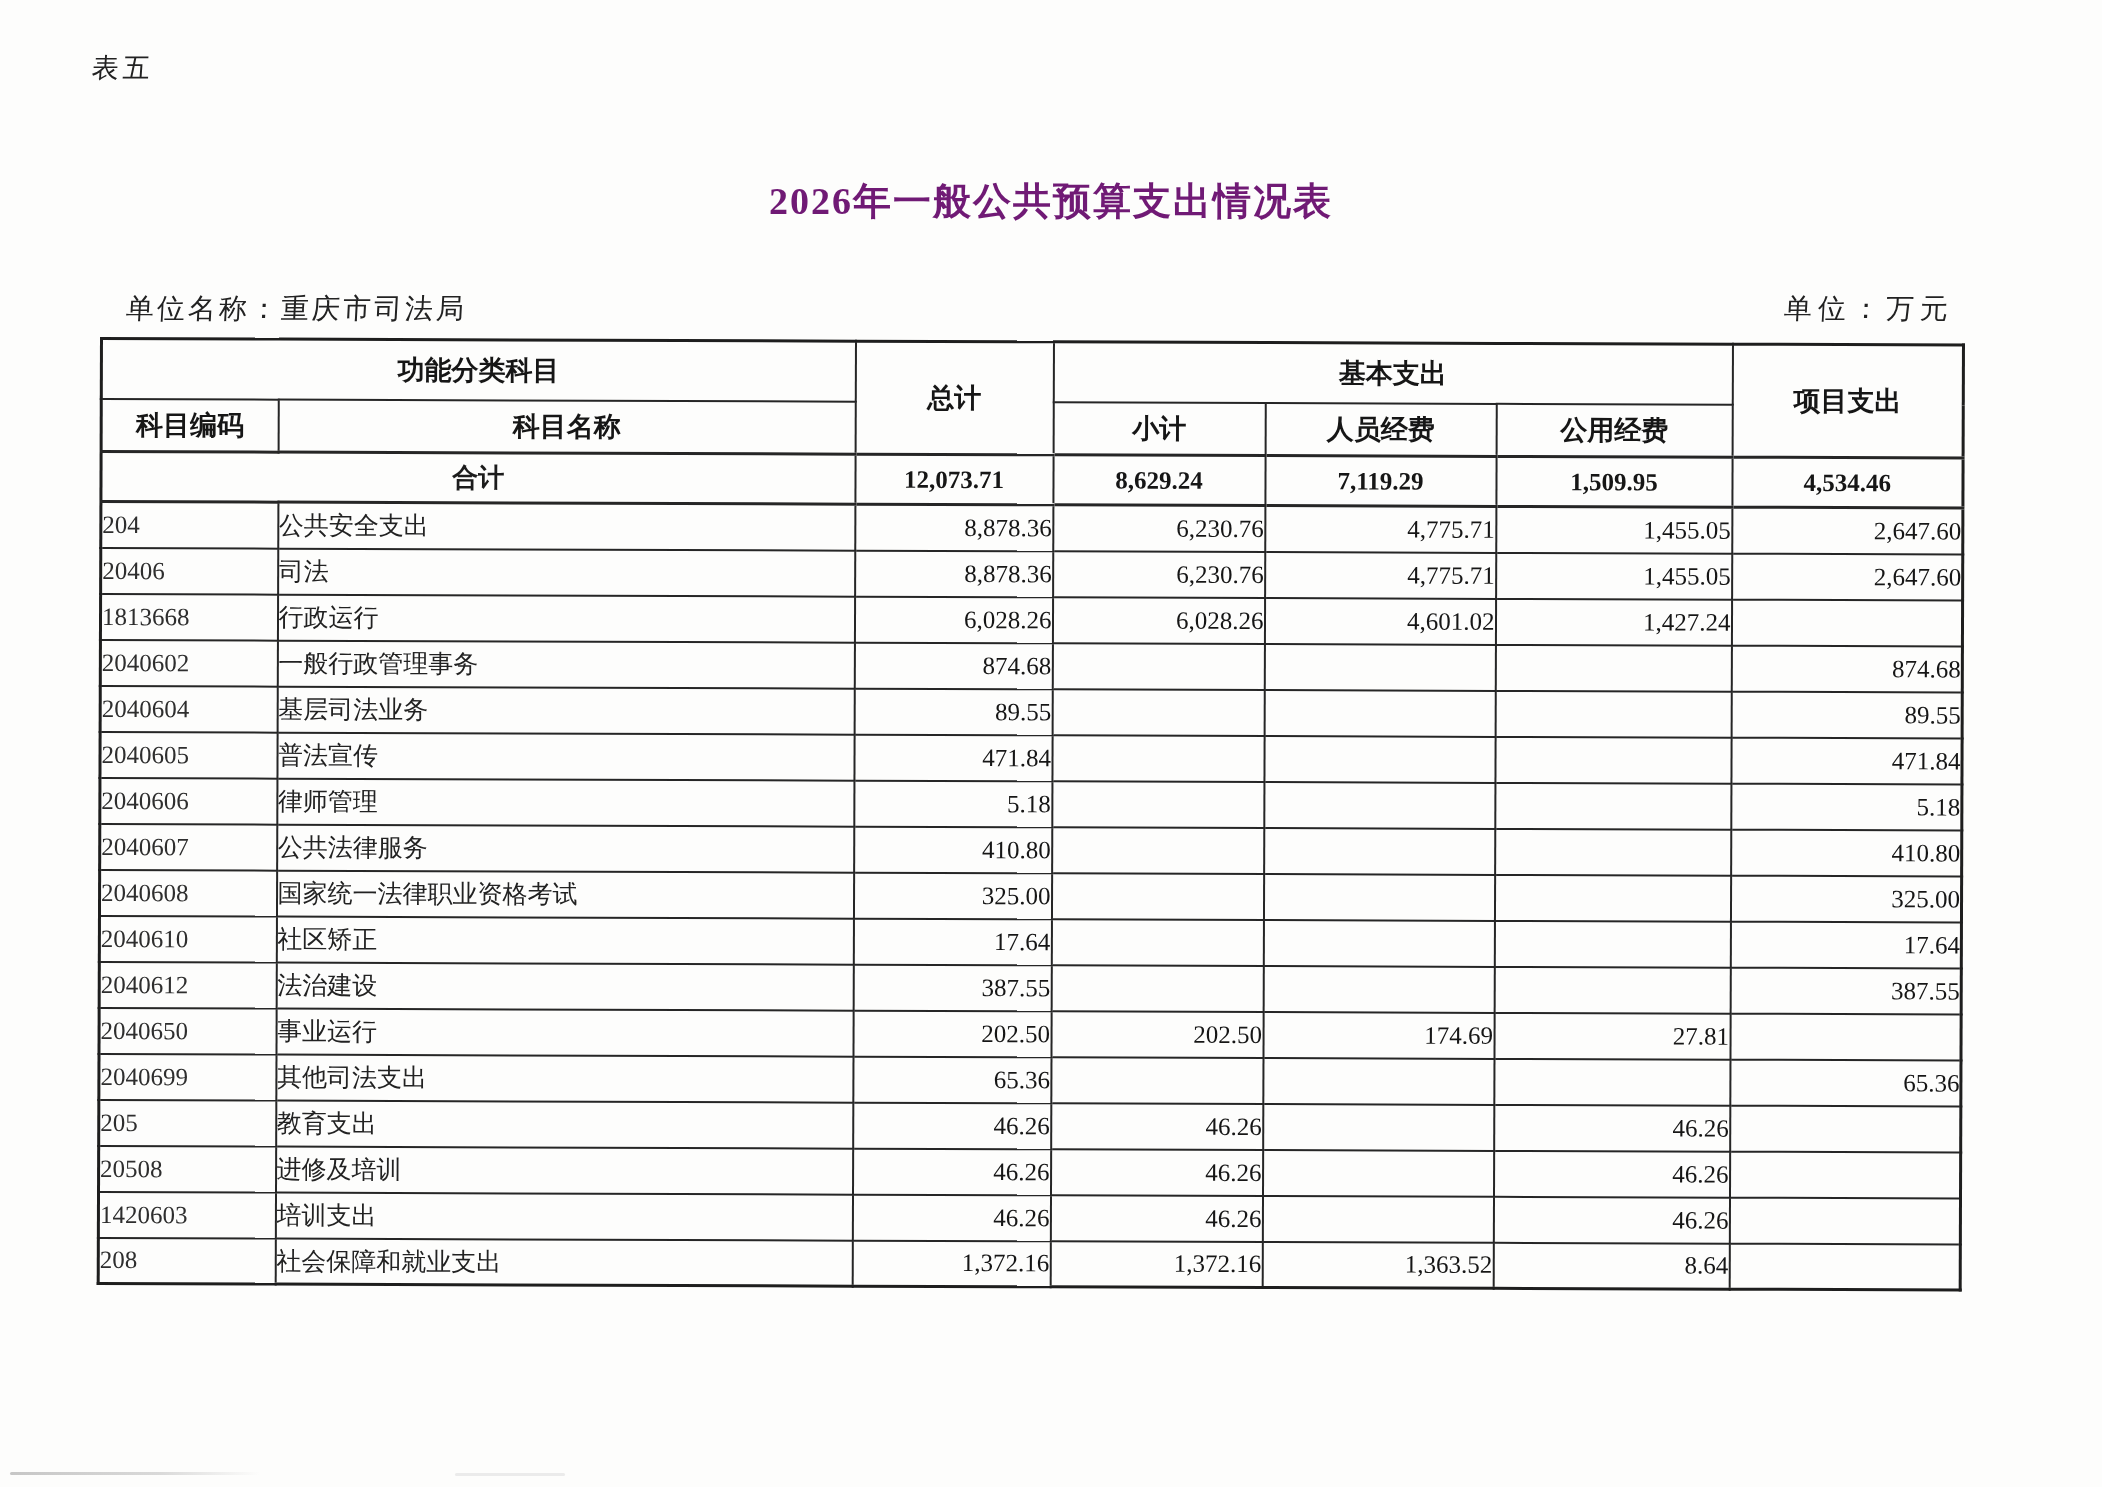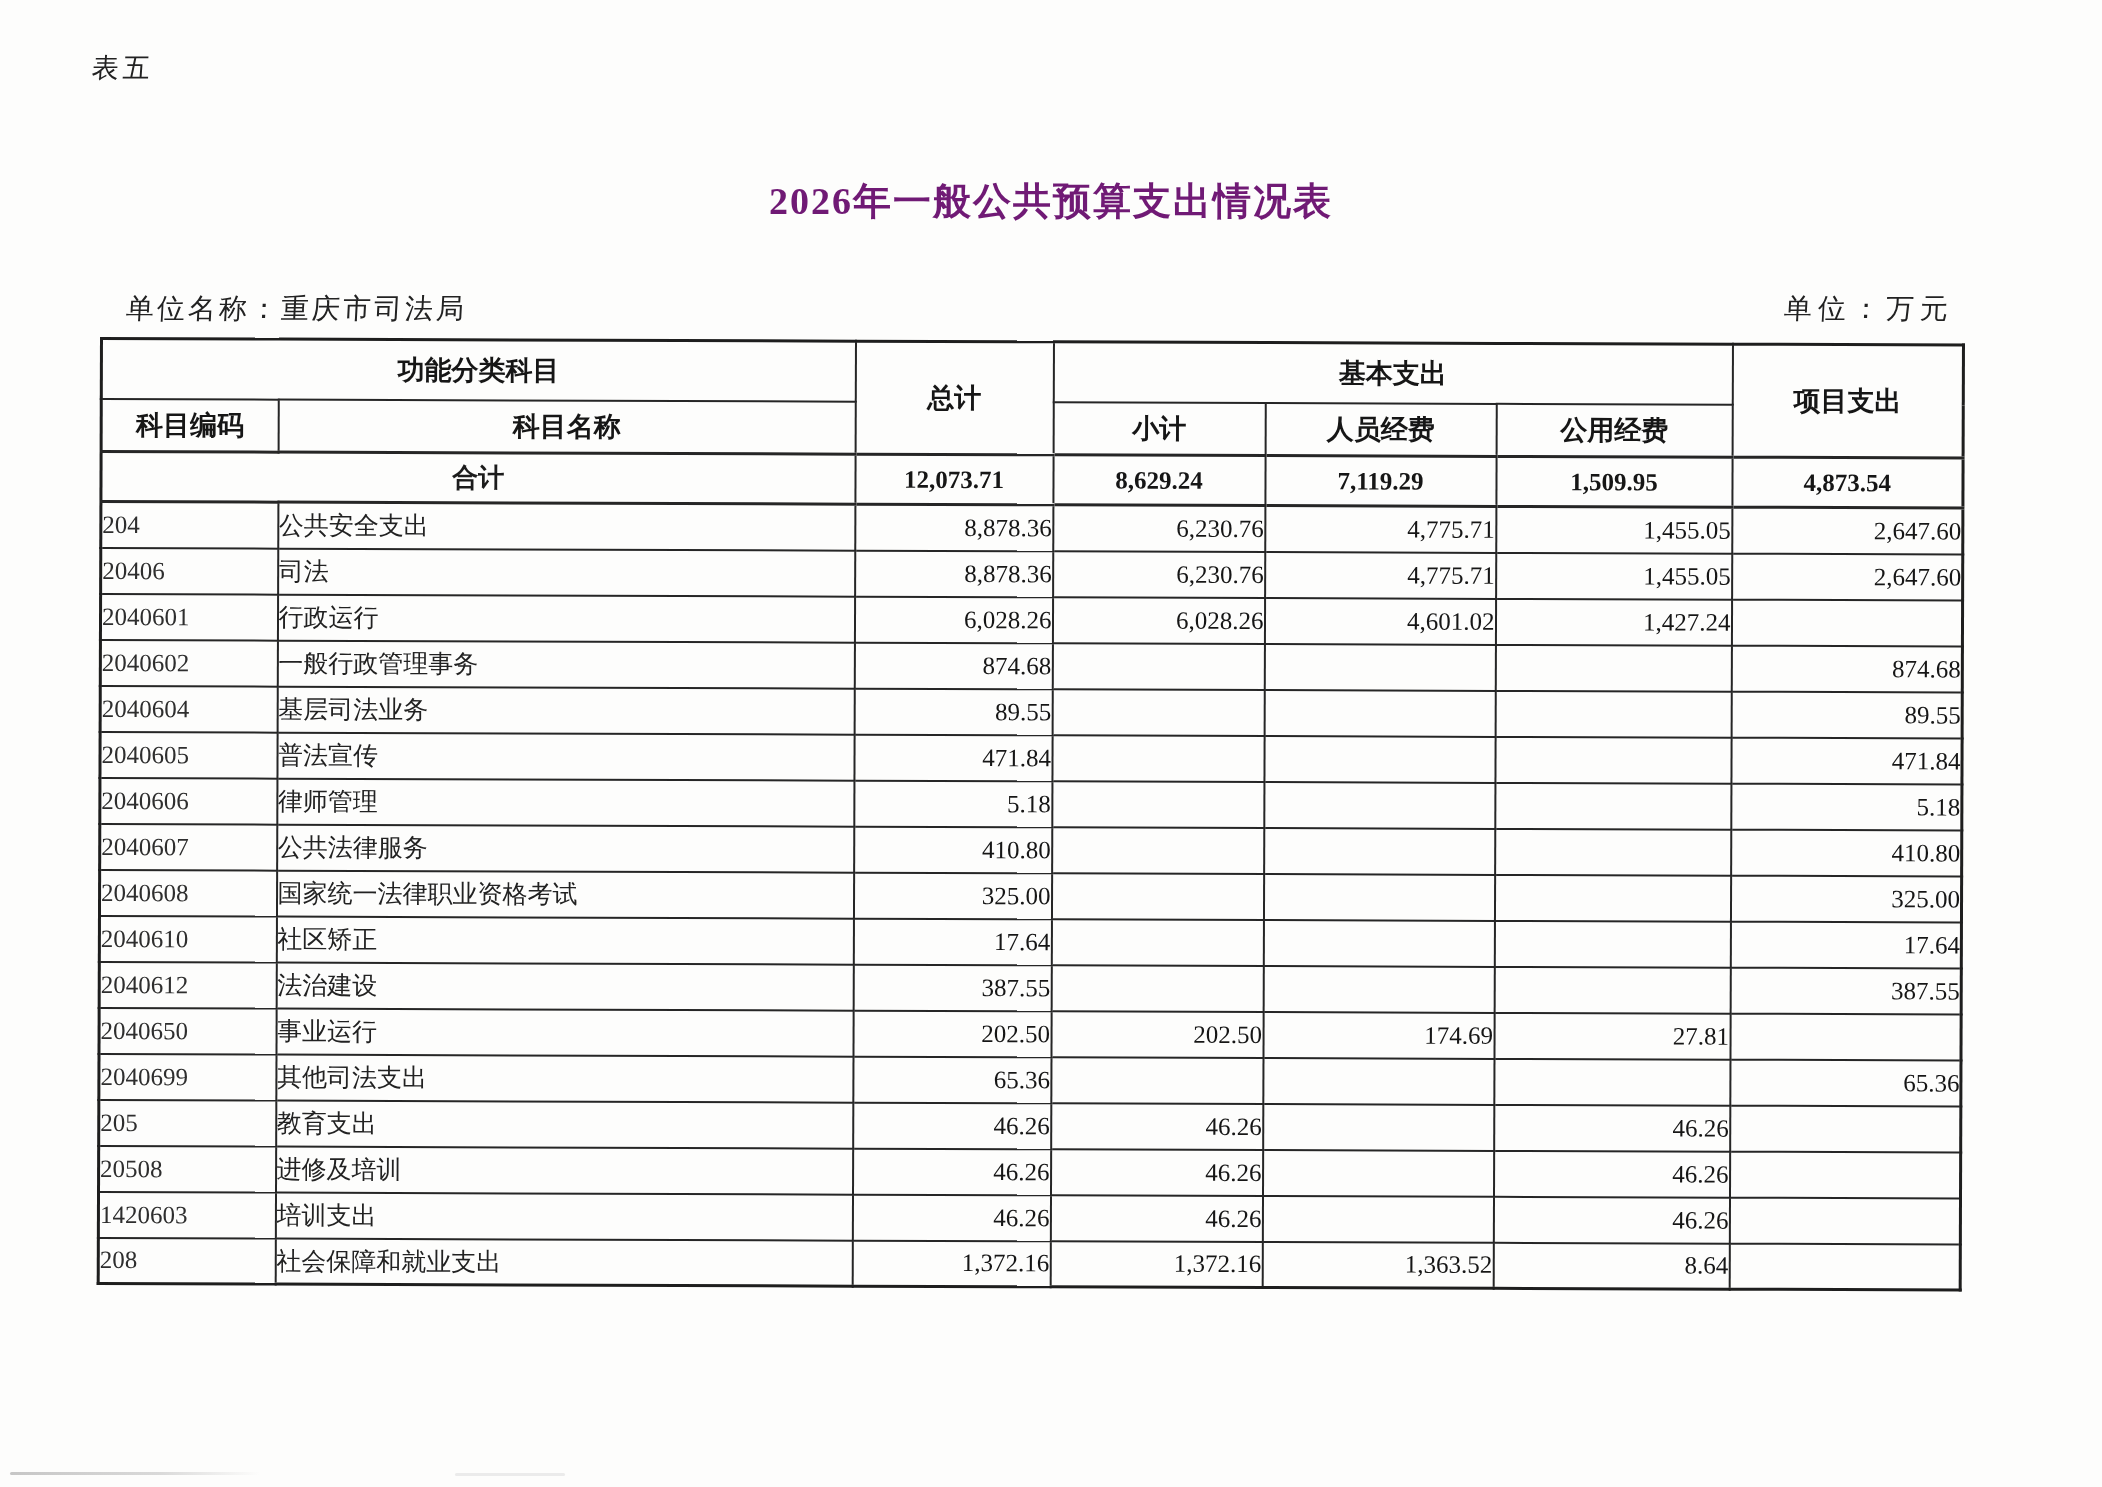--- a/index.html
+++ b/index.html
@@ -118,21 +118,21 @@
       <th>公用经费</th>
     </tr>
   </thead>
   <tbody>
     <tr class="grand">
       <td colspan="2" class="label">合计</td>
       <td class="num">12,073.71</td>
       <td class="num">8,629.24</td>
       <td class="num">7,119.29</td>
       <td class="num">1,509.95</td>
-      <td class="num">4,873.54</td>
+      <td class="num">4,534.46</td>
     </tr>
 
   <tr>
     <td class="code">204</td>
     <td class="name">公共安全支出</td>
     <td class="num">8,878.36</td>
     <td class="num">6,230.76</td>
     <td class="num">4,775.71</td>
     <td class="num">1,455.05</td>
     <td class="num">2,647.60</td>
@@ -142,21 +142,21 @@
     <td class="code">20406</td>
     <td class="name">司法</td>
     <td class="num">8,878.36</td>
     <td class="num">6,230.76</td>
     <td class="num">4,775.71</td>
     <td class="num">1,455.05</td>
     <td class="num">2,647.60</td>
   </tr>
 
   <tr>
-    <td class="code">2040601</td>
+    <td class="code">1813668</td>
     <td class="name">行政运行</td>
     <td class="num">6,028.26</td>
     <td class="num">6,028.26</td>
     <td class="num">4,601.02</td>
     <td class="num">1,427.24</td>
     <td class="num"></td>
   </tr>
 
   <tr>
     <td class="code">2040602</td>

